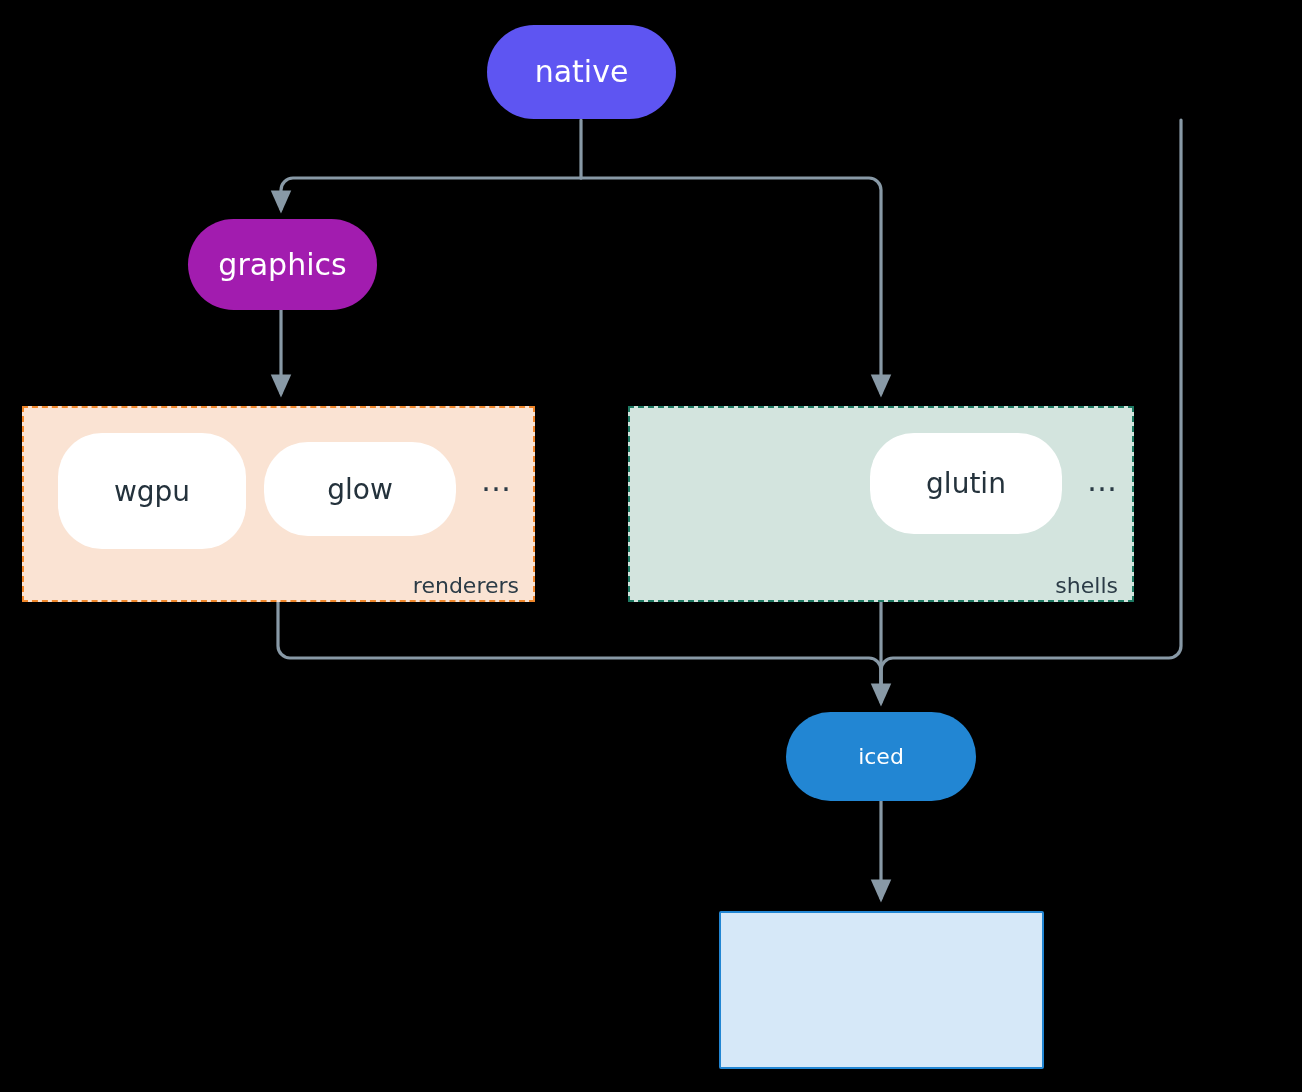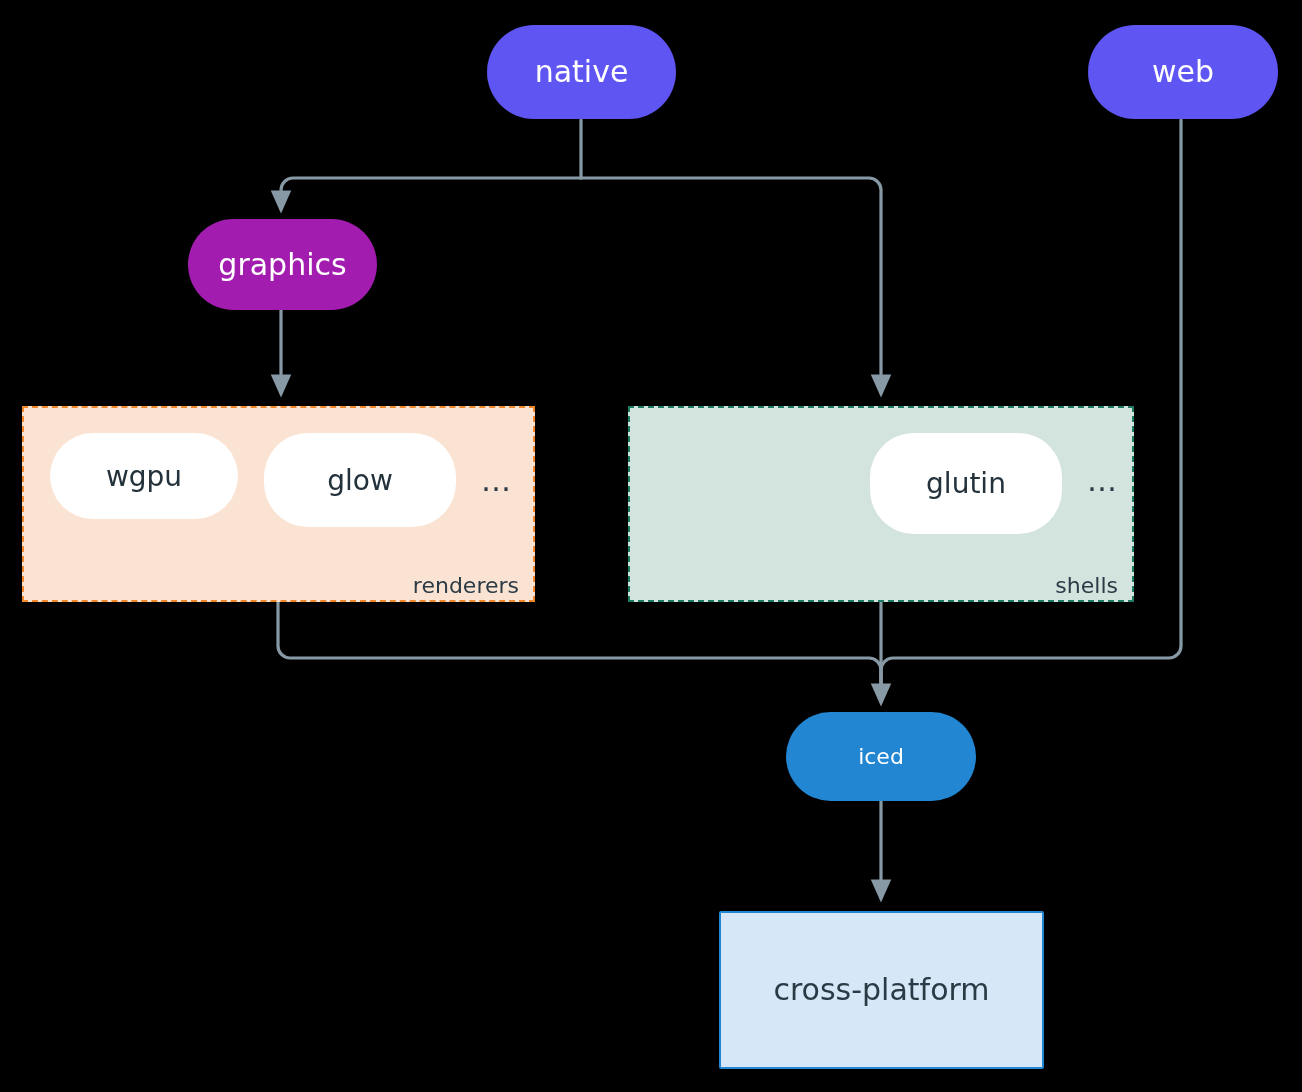--- a/index.html
+++ b/index.html
@@ -111,22 +111,22 @@
   .ellipsis {
     position: absolute;
     display: flex;
     align-items: center;
     justify-content: center;
     color: #2B3B46;
     font-size: 30px;
   }
 
   
-  .pill-wgpu  { left: 50px;  top: 433px; width: 188px; height: 86px; }
-  .pill-glow  { left: 264px; top: 433px; width: 192px; height: 94px; }
+  .pill-wgpu  { left: 58px;  top: 433px; width: 188px; height: 116px; }
+  .pill-glow  { left: 264px; top: 442px; width: 192px; height: 94px; }
   .dots-renderers { left: 474px; top: 456px; width: 44px; height: 48px; }
 
   
   .pill-winit  { left: 656px; top: 433px; width: 188px; height: 94px; }
   .pill-glutin { left: 870px; top: 433px; width: 192px; height: 101px; }
   .dots-shells { left: 1080px; top: 456px; width: 44px; height: 48px; }
 </style>
 </head>
 <body>
 
@@ -158,23 +158,20 @@
       <path d="M881,690 L881,702" marker-end="url(#arrow)"></path>
 
       <path d="M881,801 L881,898" marker-end="url(#arrow)"></path>
     </g>
   </svg>
 
   <div class="node node-native">
     <span>native</span>
   </div>
 
-  <div class="node node-web">
-    <span>web</span>
-  </div>
 
   <div class="node node-graphics">
     <span>graphics</span>
   </div>
 
   <div class="group group-renderers">
     <span class="group-label">renderers</span>
   </div>
   <div class="pill pill-wgpu">
     <span>wgpu</span>
@@ -194,16 +191,15 @@
   </div>
   <div class="ellipsis dots-shells">
     <span>…</span>
   </div>
 
   <div class="node node-iced">
     <span>iced</span>
   </div>
 
   <div class="node node-app">
-    <span class="line">cross-platform</span>
   </div>
 
 </div>
 
 </body></html>

